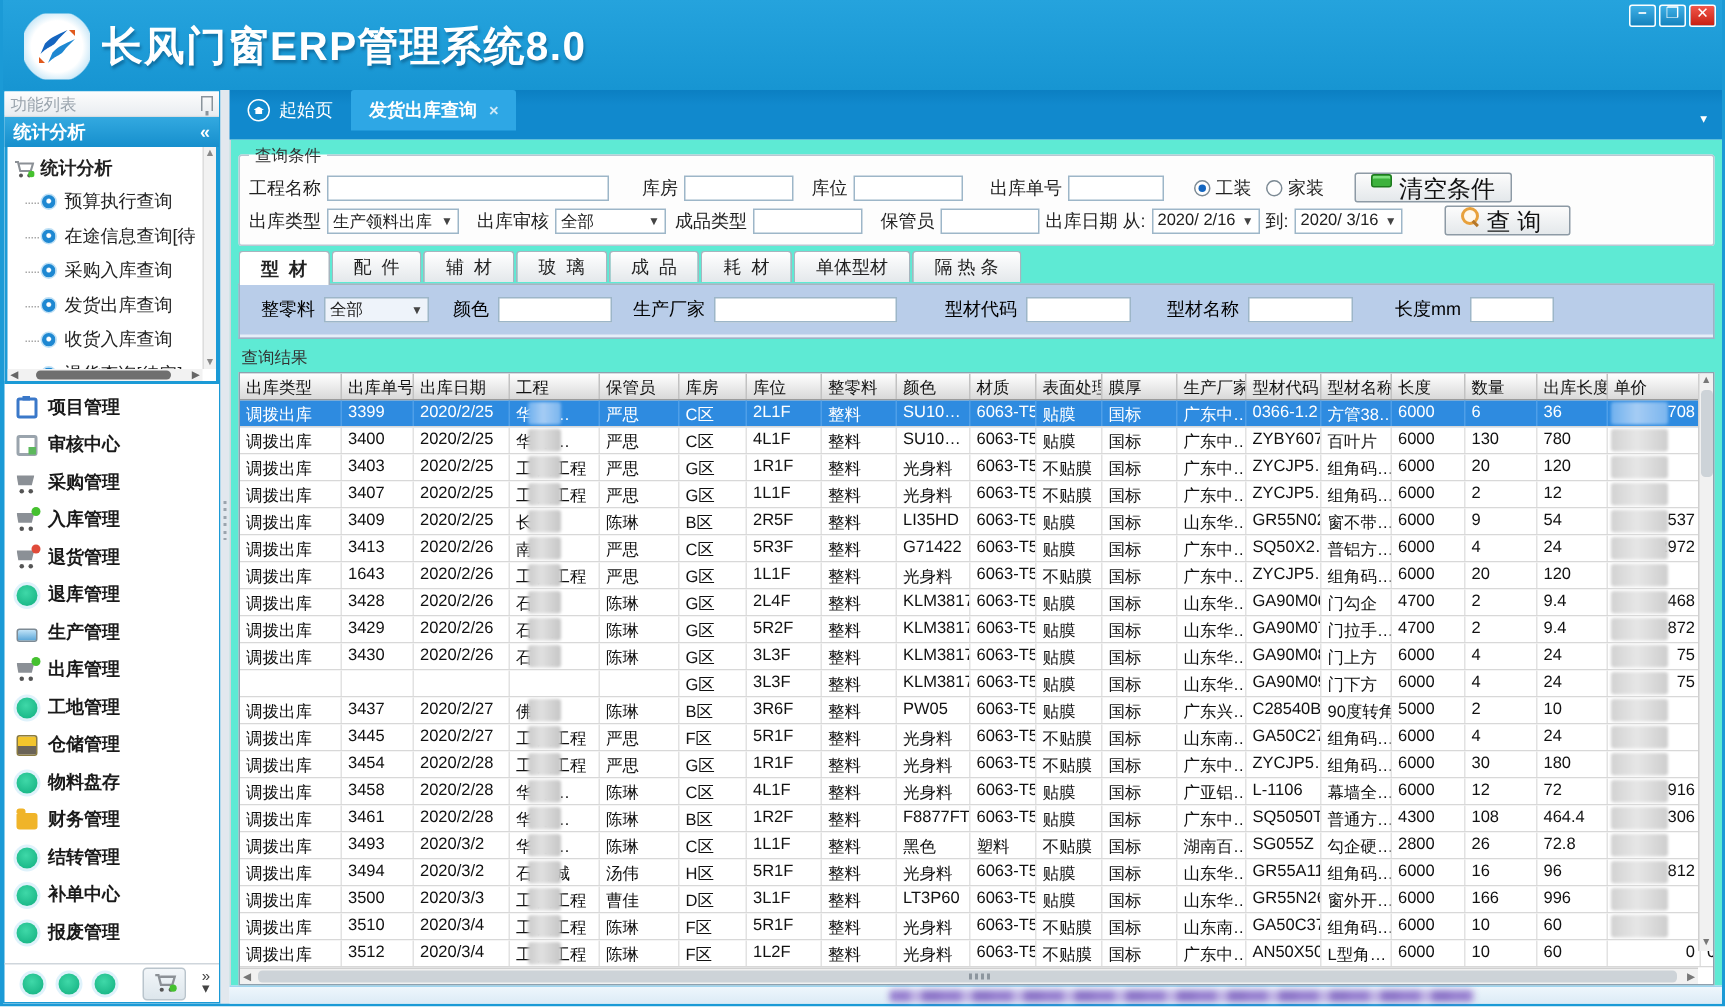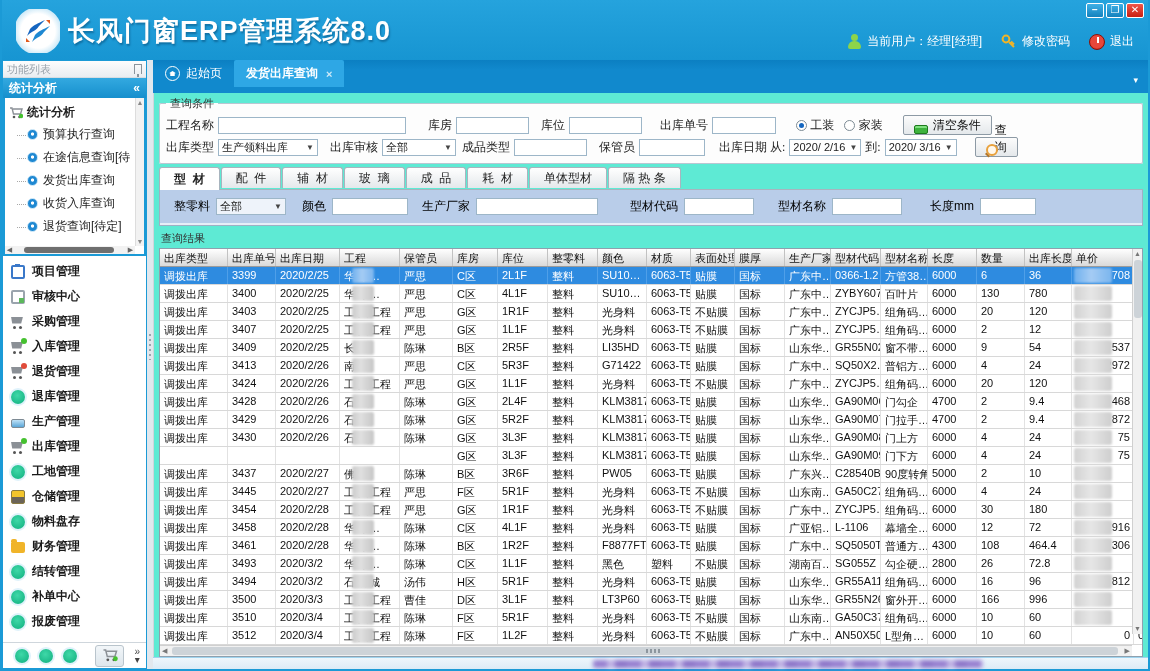--- a/index.html
+++ b/index.html
@@ -80,27 +80,27 @@
   .tab .home::after { content:""; position:absolute; left:3px; top:4px; width:7px; height:5px; background:#fff; clip-path:polygon(50% 0,100% 45%,82% 45%,82% 100%,18% 100%,18% 45%,0 45%); }
   .tab.active { background:#2ea7e5; font-weight:bold; border-radius:2px 2px 0 0; }
   .tab .close { font-size:11px; color:#cfeaf8; margin-left:2px; }
   .tab-dd { position:absolute; right:10px; bottom:8px; color:#fff; font-size:9px; }
 
   .content { flex:1; background:#5eead4; padding:3px 5px 0 5px; display:flex; flex-direction:column; min-height:0; border-left:1px solid #cfd6dc; }
 
   fieldset.qbox { border:1px solid #b9c6d2; border-radius:2px; padding:3px 6px 5px 6px; background:#fdfdfd; flex-shrink:0; }
   fieldset.qbox legend { font-size:11px; color:#333; padding:0 4px; }
   .qrow { display:flex; align-items:center; height:22px; gap:4px; font-size:12px; color:#222; }
-  .qrow label { white-space:nowrap;font-family:Liberation Serif, serif; }
+  .qrow label { white-space:nowrap; }
   .tbx { border:1px solid #9db6c8; background:#fff; height:17px; }
   .sel { border:1px solid #9db6c8; background:#fff; height:17px; font-size:11px; display:flex; align-items:center; justify-content:space-between; padding:0 3px; color:#222; }
   .sel .car { font-size:8px; color:#444; }
   .radio { width:11px; height:11px; border-radius:50%; border:1px solid #7c8a94; background:#fff; display:inline-block; position:relative; vertical-align:-2px; }
   .radio.on::after { content:""; position:absolute; left:2px; top:2px; width:5px; height:5px; border-radius:50%; background:#1466c0; }
-  .btn { border:1px solid #8d9aa5; background:linear-gradient(180deg,#fcfcfc,#e4e8eb); border-radius:2px; height:20px; display:inline-flex; align-items:flex-end; gap:5px; padding:0 10px; font-size:12px; color:#111; cursor:pointer; }
+  .btn { border:1px solid #8d9aa5; background:linear-gradient(180deg,#fcfcfc,#e4e8eb); border-radius:2px; height:20px; display:inline-flex; align-items:flex-start; gap:5px; padding:0 10px; font-size:16px; color:#111; cursor:pointer; }
   .ic-clear { width:14px; height:9px; background:#3db23d; border:1px solid #1d7a1d; border-radius:2px; box-shadow:inset 0 2px 0 #7fe07f; }
   .ic-mag { width:12px; height:12px; position:relative; }
   .ic-mag::before { content:""; position:absolute; left:0; top:0; width:8px; height:8px; border:2px solid #e8a13c; border-radius:50%; background:#fff8ec; }
   .ic-mag::after { content:""; position:absolute; right:0; bottom:0; width:5px; height:2px; background:#b5772a; transform:rotate(45deg); }
 
   
   .mtabs-zone { margin-top:3px; flex-shrink:0; }
   .mtabs { display:flex; }
   .mtab { height:21px; padding:0 14px; display:flex; align-items:center; font-size:12px; color:#222; background:linear-gradient(180deg,#ffffff,#e4e8eb); border:1px solid #a8b4be; border-bottom:none; border-radius:3px 3px 0 0; margin-right:1px; cursor:pointer; white-space:pre; }
   .mtab.active { background:#fff; font-weight:bold; height:23px; position:relative; z-index:2; }
@@ -150,37 +150,20 @@
         <path d="M3 22 L7 26 L3 26 Z" fill="#e05a1e"></path>
         <path d="M27 8 L23 4 L27 4 Z" fill="#e05a1e"></path>
       </svg>
     </div>
     <div class="app-title">长风门窗ERP管理系统8.0</div>
     <div class="win-controls">
       <div class="win-btn">−</div>
       <div class="win-btn">❐</div>
       <div class="win-btn close">✕</div>
     </div>
-    <div class="userbar">
-      <span class="seg">
-        <span class="icon-user"></span>
-        <span>当前用户：经理[经理]</span>
-      </span>
-      <span class="seg">
-        <svg class="icon-key" viewBox="0 0 16 16">
-          <circle cx="5" cy="5" r="3.4" fill="none" stroke="#f0b429" stroke-width="2"></circle>
-          <path d="M8 8 L13 13 M11 11 L13 9 M9.5 9.5 L11.5 7.5" stroke="#f0b429" stroke-width="2" fill="none"></path>
-        </svg>
-        <span>修改密码</span>
-      </span>
-      <span class="seg">
-        <span class="icon-power"></span>
-        <span>退出</span>
-      </span>
-    </div>
   </div>
 
   <div class="bodyrow">
 
     <div class="sidebar">
       <div class="func-header">
         <span>功能列表</span>
         <span class="pin"></span>
       </div>
       <div class="section-header">
@@ -199,20 +182,24 @@
             <span>统计分析</span>
           </div>
           <div id="tree-children">
               <div class="tree-item">
                 <span class="dot-blue"></span>
                 <span>预算执行查询</span>
               </div>
               <div class="tree-item">
                 <span class="dot-blue"></span>
                 <span>在途信息查询[待</span>
+              </div>
+              <div class="tree-item">
+                <span class="dot-blue"></span>
+                <span>采购入库查询</span>
               </div>
               <div class="tree-item">
                 <span class="dot-blue"></span>
                 <span>发货出库查询</span>
               </div>
               <div class="tree-item">
                 <span class="dot-blue"></span>
                 <span>收货入库查询</span>
               </div>
               <div class="tree-item">
@@ -350,44 +337,44 @@
             <span class="tbx" style="width:64px"></span>
             <span style="margin-left:16px"><span class="radio on"></span> <span>工装</span></span>
             <span style="margin-left:6px"><span class="radio"></span> <span>家装</span></span>
             <button class="btn" style="margin-left:16px">
               <span class="ic-clear"></span>
               <span>清空条件</span>
             </button>
           </div>
           <div class="qrow">
             <label>出库类型</label>
-            <span class="sel" style="width:100px">
+            <span class="sel" style="width:88px">
                 <span>生产领料出库</span>
                 <span class="car">▼</span>
               </span>
             <label style="margin-left:8px">出库审核</label>
             <span class="sel" style="width:74px">
                 <span>全部</span>
                 <span class="car">▼</span>
               </span>
             <label style="margin-left:2px">成品类型</label>
             <span class="tbx" style="width:73px"></span>
             <label style="margin-left:8px">保管员</label>
             <span class="tbx" style="width:66px"></span>
-            <label style="margin-left:10px">出库日期 从:</label>
+            <label style="">出库日期 从:</label>
             <span class="sel" style="width:72px">
                 <span>2020/ 2/16</span>
                 <span class="car">▼</span>
               </span>
             <label>到:</label>
             <span class="sel" style="width:72px">
                 <span>2020/ 3/16</span>
                 <span class="car">▼</span>
               </span>
-            <button class="btn" style="margin-left:14px;width:43px">
+            <button class="btn" style="margin-left:24px;width:84px">
               <span class="ic-mag"></span>
               <span>查  询</span>
             </button>
           </div>
         </fieldset>
 
         <div class="mtabs-zone">
           <div class="mtabs" id="material-tabs">
               <div class="mtab active">型  材</div>
               <div class="mtab">配  件</div>
@@ -571,21 +558,21 @@
                   <div class="cell c13">SQ50X2…</div>
                   <div class="cell c14">普铝方…</div>
                   <div class="cell c15">6000</div>
                   <div class="cell c16">4</div>
                   <div class="cell c17">24</div>
                   <div class="cell c18 mosaic-price">2972</div>
                   <div class="cell c19">241</div>
                 </div>
                 <div class="row">
                   <div class="cell c0">调拨出库</div>
-                  <div class="cell c1">3424</div>
+                  <div class="cell c1">1643</div>
                   <div class="cell c2">2020/2/26</div>
                   <div class="cell c3 mosaic-proj">工 共工程</div>
                   <div class="cell c4">严思</div>
                   <div class="cell c5">G区</div>
                   <div class="cell c6">1L1F</div>
                   <div class="cell c7">整料</div>
                   <div class="cell c8">光身料</div>
                   <div class="cell c9">6063-T5</div>
                   <div class="cell c10">不贴膜</div>
                   <div class="cell c11">国标</div>

